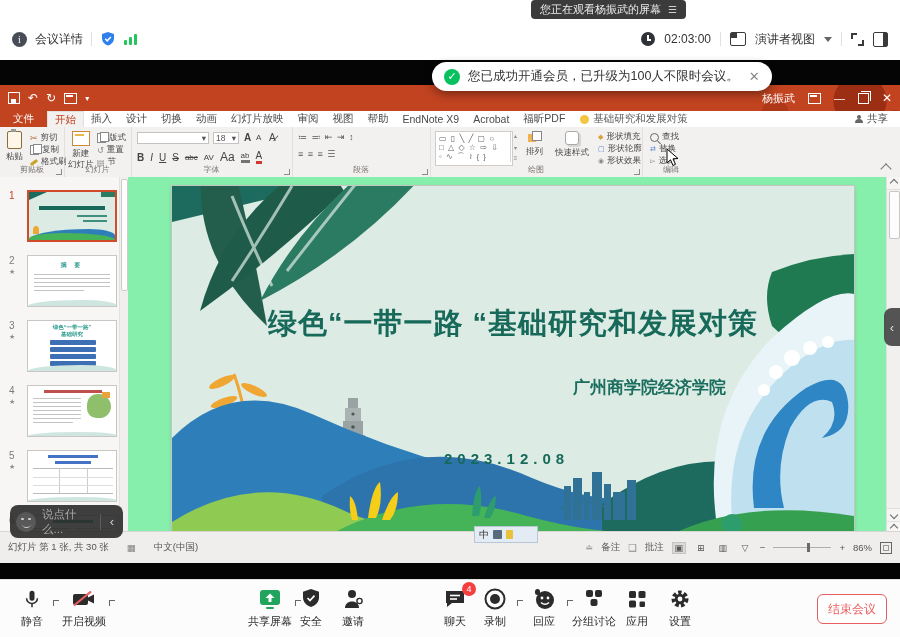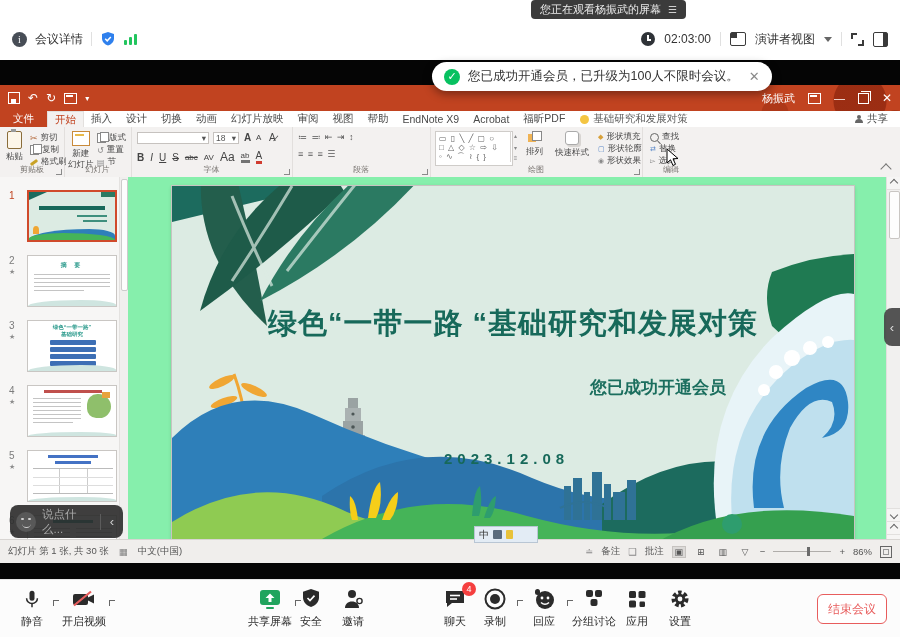--- a/index.html
+++ b/index.html
@@ -135,22 +135,22 @@
        display:flex;align-items:center;gap:4px;padding:0 4px;box-sizing:border-box;font-size:10px;color:#333;z-index:5}
   .ime .k1{width:9px;height:9px;background:#5a6b7c;border-radius:1px}
   .ime .k2{width:7px;height:9px;background:#e8c23a;border-radius:1px}
 
   .vscroll{width:13px;background:#f1f0ef;border-left:1px solid #e2e0de;position:relative;flex:0 0 auto;font-size:7px;color:#777}
   .vs-btn{position:absolute;left:0;right:0;height:12px;display:flex;align-items:center;justify-content:center;background:#f6f5f4;border-bottom:1px solid #e2e0de}
   .vs-thumb{position:absolute;left:2px;top:14px;width:9px;height:46px;background:#fdfdfd;border:1px solid #c9c6c3;border-radius:2px}
   .chev{display:inline-block;width:5px;height:5px;border-left:1.4px solid #666;border-top:1.4px solid #666;transform:rotate(45deg)}
   .chev.down{transform:rotate(225deg)}
 
-  .ppt-status{position:absolute;left:0;right:0;bottom:0;height:24px;background:#f0eeec;border-top:1px solid #d8d5d2;
-              display:flex;align-items:center;font-size:9.5px;color:#555;padding:0 8px;gap:10px;box-sizing:border-box}
+  .ppt-status{position:absolute;left:0;right:0;bottom:0;height:32px;background:#f0eeec;border-top:1px solid #d8d5d2;
+              display:flex;align-items:center;font-size:9.5px;color:#555;padding:0 8px;gap:18px;box-sizing:border-box}
   .st-right{margin-left:auto;display:flex;align-items:center;gap:8px}
   .viewic{width:14px;height:12px;display:flex;align-items:center;justify-content:center;font-size:9px;color:#555}
   .viewic.act{background:#dcdad8;border:1px solid #c6c3c0;box-sizing:border-box}
   .zslider{width:58px;height:1px;background:#b0adaa;position:relative}
   .zslider i{position:absolute;left:58%;top:-4px;width:3px;height:9px;background:#6b6b6b}
   .fit-i{width:10px;height:10px;border:1px solid #666;position:relative}
   .fit-i::before{content:"";position:absolute;left:2px;top:2px;right:2px;bottom:2px;border:1px solid #999}
 
   
   .side-tab{position:absolute;right:0;top:308px;width:16px;height:38px;background:rgba(70,70,70,.92);
@@ -577,21 +577,21 @@
               <g fill="#f5ce19">
                 <path d="M196,332 q4,-30 12,-36 q3,22 -4,36 Z"></path>
                 <path d="M210,334 q8,-24 16,-28 q0,18 -8,28 Z"></path>
                 <path d="M186,334 q-2,-20 -8,-24 q-1,16 2,24 Z"></path>
               </g>
               <path d="M300,330 q2,-26 8,-30 q3,18 -1,30 Z" fill="#2e9d6e"></path>
               <path d="M312,332 q6,-20 12,-22 q-1,16 -6,22 Z" fill="#2e9d6e"></path>
               <circle cx="560" cy="338" r="10" fill="#2e9d6e"></circle>
             </svg>
             <div class="s-title">绿色“一带一路 “基础研究和发展对策</div>
-            <div class="s-org">您已成功开通会员</div>
+            <div class="s-org">广州商学院经济学院</div>
             <div class="s-date">2023.12.08</div>
           </div>
           <div class="ime">
             <span>中</span>
             <span class="k1"></span>
             <span class="k2"></span>
           </div>
         </div>
 
         <div class="vscroll">

